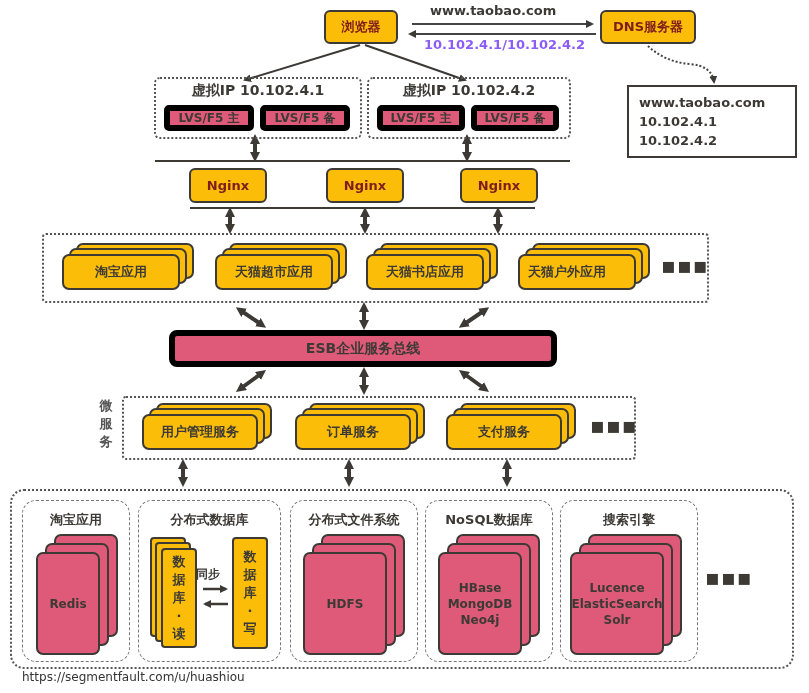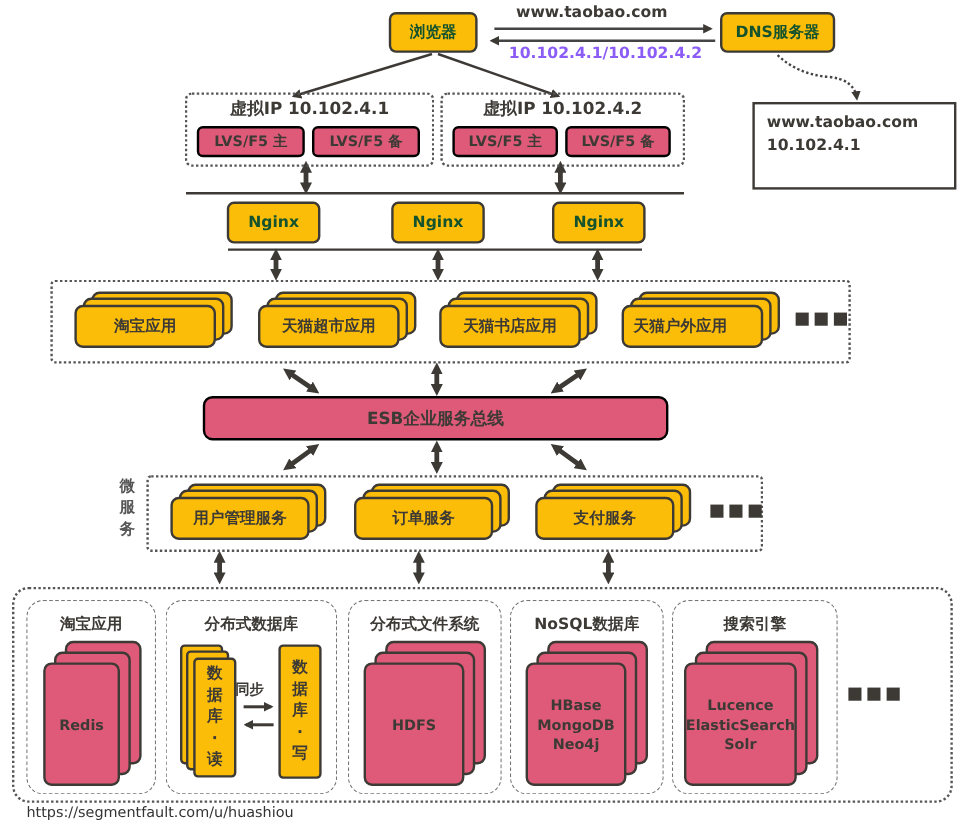--- a/index.html
+++ b/index.html
@@ -1,19 +1,19 @@
 <!DOCTYPE html>
 <html><head>
 <meta charset="utf-8">
 <style>
   html,body{margin:0;padding:0;background:#ffffff;}
   body{width:809px;height:693px;position:relative;overflow:hidden;font-family:"DejaVu Sans","Liberation Sans",sans-serif;color:#3a3a3a;}
   .abs{position:absolute;box-sizing:border-box;}
-  .ybox{background:#fbbd08;border:2px solid #3d3a36;border-radius:6px;font-weight:bold;color:#14532d;display:flex;align-items:center;justify-content:center;font-size:13px;}
-  .pbox{background:#de5a78;border:2px solid #000000;border-radius:5px;font-weight:bold;color:#3d3a36;display:flex;align-items:center;justify-content:center;font-size:12px;}
+  .ybox{background:#fbbd08;border:2px solid #3d3a36;border-radius:6px;font-weight:bold;color:#7f1d1d;display:flex;align-items:center;justify-content:center;font-size:13px;}
+  .pbox{background:#de5a78;border:6px solid #000000;border-radius:5px;font-weight:bold;color:#3d3a36;display:flex;align-items:center;justify-content:center;font-size:12px;}
   .dotted{border:2px dotted #555;border-radius:6px;}
   .dashed{border:1.5px dashed #777;border-radius:14px;}
   .stack{position:absolute;}
   .stack .l{position:absolute;box-sizing:border-box;background:#fbbd08;border:2px solid #3d3a36;border-radius:7px;}
   .pstack .l{position:absolute;box-sizing:border-box;background:#de5a78;border:2px solid #3d3a36;}
   .stack .lbl{position:absolute;font-weight:bold;font-size:13px;color:#3d3a36;display:flex;align-items:center;justify-content:center;}
   .pstack .lbl{position:absolute;font-weight:bold;font-size:12px;color:#3d3a36;display:flex;flex-direction:column;align-items:center;justify-content:center;text-align:center;line-height:16px;}
   .title{font-weight:bold;font-size:13px;color:#3d3a36;text-align:center;}
   .ell{font-size:22px;font-weight:bold;color:#3d3a36;letter-spacing:1px;}
   svg.lines{position:absolute;left:0;top:0;}
@@ -71,20 +71,21 @@
   </div>
 <div class="abs ybox" style="left:600px;top:10px;width:96px;height:34px;">
     <span>DNS服务器</span>
   </div>
 <div class="abs" style="left:430px;top:3px;font-weight:bold;font-size:13px;color:#3d3a36;">www.taobao.com</div>
 <div class="abs" style="left:424px;top:37px;font-weight:bold;font-size:13px;color:#8b5cf6;">10.102.4.1/10.102.4.2</div>
 
 <div class="abs" style="left:627px;top:85px;width:170px;height:73px;border:2px solid #3d3a36;padding:6px 10px;font-weight:bold;font-size:13px;line-height:19px;color:#3d3a36;">
   <div>www.taobao.com</div>
   <div>10.102.4.1</div>
+  <div>10.102.4.2</div>
 </div>
 
 <div class="abs dotted" style="left:154px;top:77px;width:208px;height:62px;">
   <div class="title" style="margin-top:3px;font-size:14px;">虚拟IP 10.102.4.1</div>
   <div class="abs pbox" style="left:8px;top:26px;width:90px;height:26px;">
       <span>LVS/F5 主</span>
     </div>
   <div class="abs pbox" style="left:104px;top:26px;width:90px;height:26px;">
       <span>LVS/F5 备</span>
     </div>

